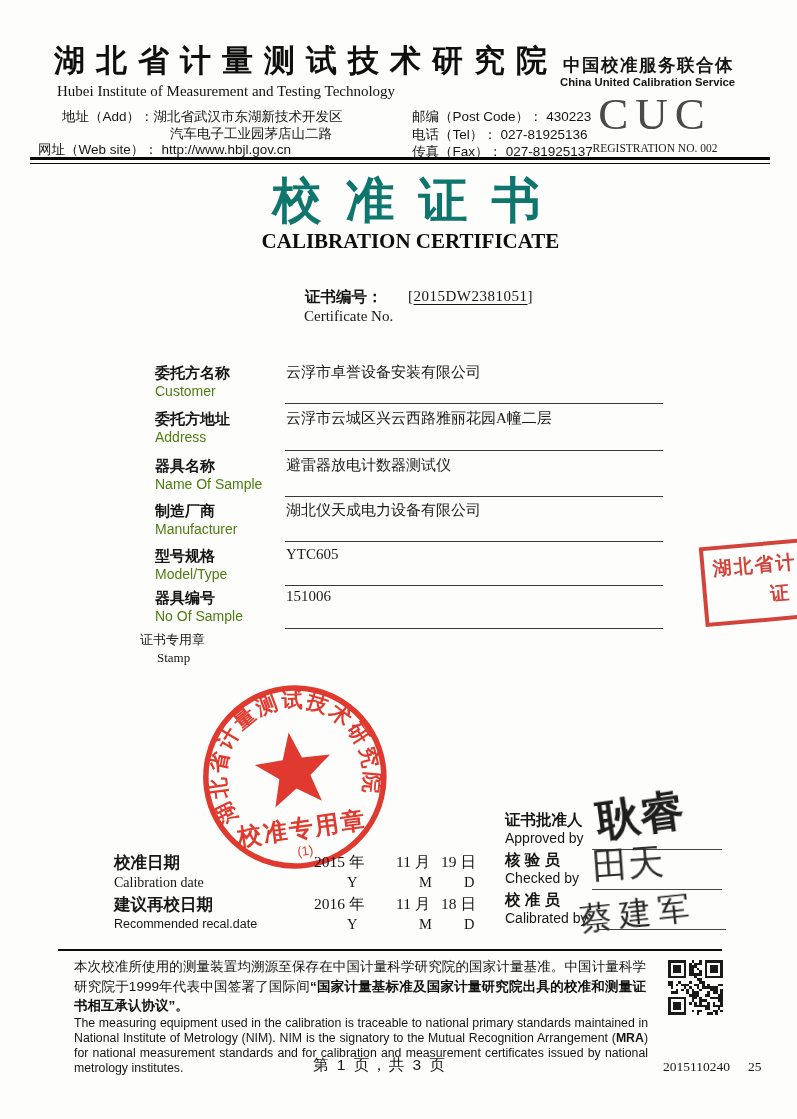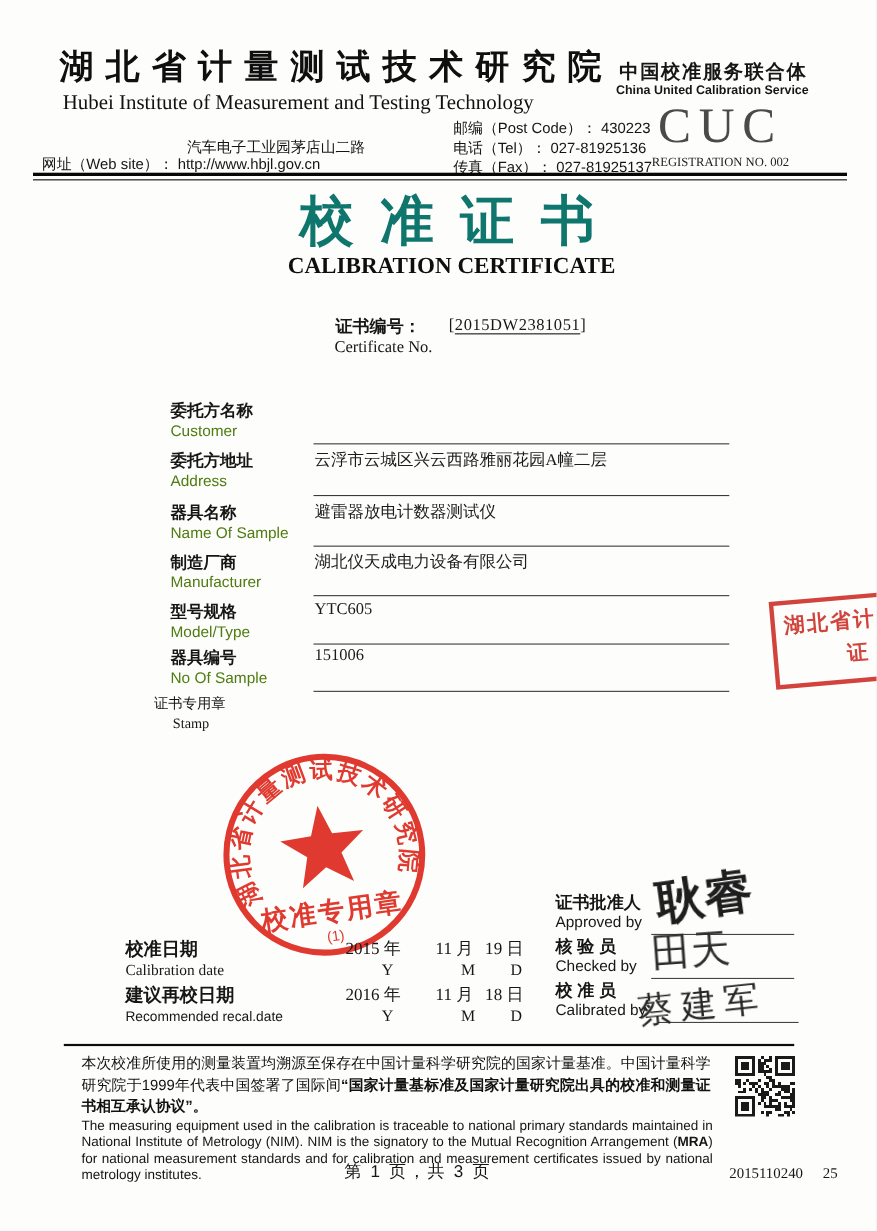--- a/index.html
+++ b/index.html
@@ -7,21 +7,21 @@
   #page{
     position:relative;width:797px;height:1119px;margin:0 auto;
     background:#fdfdfb;overflow:hidden;
     font-family:"Liberation Sans",sans-serif;color:#161616;
   }
   .abs{position:absolute;}
   .serif{font-family:"Liberation Serif",serif;}
 
   
   .inst-cn{left:54px;top:40px;font-size:31px;font-weight:bold;letter-spacing:11px;white-space:nowrap;color:#0f0f0f;}
-  .inst-en{left:57px;top:83px;font-size:19px;color:#111;}
+  .inst-en{left:57px;top:83px;font-size:15px;color:#111;}
   .contact{font-size:13.5px;color:#151515;white-space:nowrap;}
   .c-l1{left:62px;top:108px;}
   .c-l2{left:170px;top:125px;}
   .c-l3{left:38px;top:141px;}
   .c-r1{left:412px;top:108px;}
   .c-r2{left:412px;top:126px;}
   .c-r3{left:412px;top:143px;}
   .cuc-cn{left:563px;top:53px;font-size:17.5px;font-weight:bold;letter-spacing:1.5px;white-space:nowrap;}
   .cuc-en{left:560px;top:76px;font-size:11.3px;font-weight:bold;white-space:nowrap;}
   .cuc-abbr{left:560px;top:88px;width:190px;text-align:center;font-size:45px;letter-spacing:7px;color:#4a4a4a;font-family:"Liberation Serif",serif;}
@@ -81,20 +81,21 @@
   .doc-no span:last-child{margin-right:0;}
 </style>
 </head>
 <body>
 
 <div id="page">
 
   <div class="abs inst-cn">湖北省计量测试技术研究院</div>
   <div class="abs inst-en serif">Hubei Institute of Measurement and Testing Technology</div>
 
+  <div class="abs contact c-l1">地址（Add）：湖北省武汉市东湖新技术开发区</div>
   <div class="abs contact c-l2">汽车电子工业园茅店山二路</div>
   <div class="abs contact c-l3">网址（Web site）： http://www.hbjl.gov.cn</div>
   <div class="abs contact c-r1">邮编（Post Code）： 430223</div>
   <div class="abs contact c-r2">电话（Tel）： 027-81925136</div>
   <div class="abs contact c-r3">传真（Fax）： 027-81925137</div>
 
   <div class="abs cuc-cn">中国校准服务联合体</div>
   <div class="abs cuc-en">China United Calibration Service</div>
   <div class="abs cuc-abbr">CUC</div>
   <div class="abs cuc-reg">REGISTRATION NO. 002</div>
@@ -103,20 +104,21 @@
 
   <div class="abs title-cn">校准证书</div>
   <div class="abs title-en">CALIBRATION CERTIFICATE</div>
 
   <div class="abs certno-cn">证书编号：</div>
   <div class="abs certno-en">Certificate No.</div>
   <div class="abs certno-val"><span>[</span><u>2015DW2381051</u><span>]</span></div>
 
   <div class="abs f-cn" style="top:364px">委托方名称</div>
   <div class="abs f-en" style="top:383px">Customer</div>
+  <div class="abs f-val" style="top:363px">云浮市卓誉设备安装有限公司</div>
   <div class="abs f-line" style="top:403px"></div>
 
   <div class="abs f-cn" style="top:410px">委托方地址</div>
   <div class="abs f-en" style="top:429px">Address</div>
   <div class="abs f-val" style="top:409px">云浮市云城区兴云西路雅丽花园A幢二层</div>
   <div class="abs f-line" style="top:450px"></div>
 
   <div class="abs f-cn" style="top:457px">器具名称</div>
   <div class="abs f-en" style="top:476px">Name Of Sample</div>
   <div class="abs f-val" style="top:456px">避雷器放电计数器测试仪</div>

